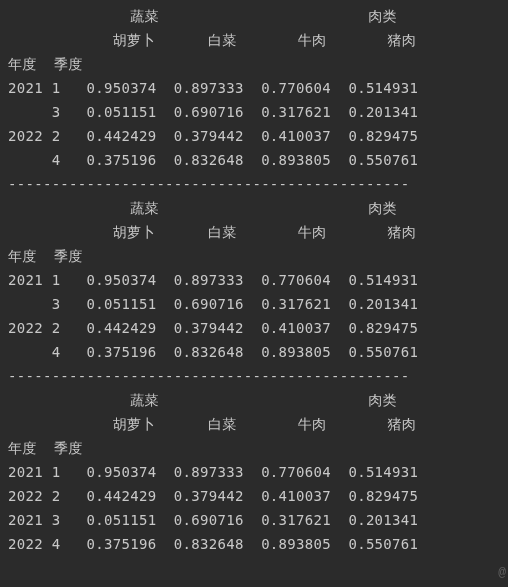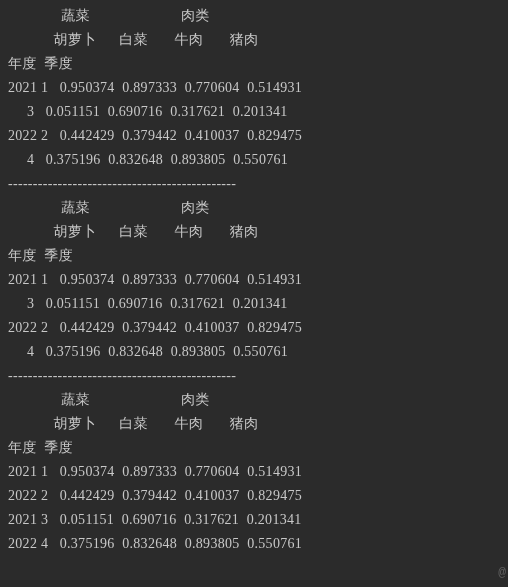--- a/index.html
+++ b/index.html
@@ -12,21 +12,20 @@
     line-height: 24px;
     width: 508px;
     height: 587px;
     overflow: hidden;
   }
   pre {
     margin: 0;
     padding: 4px 8px;
     white-space: pre;
     letter-spacing: 0.3px;
-    font-family: Liberation Serif, serif;
   }
   .mark {
     position: absolute;
     right: 2px;
     bottom: 2px;
     color: #888;
     font-size: 13px;
     opacity: 0.55;
   }
 </style>

